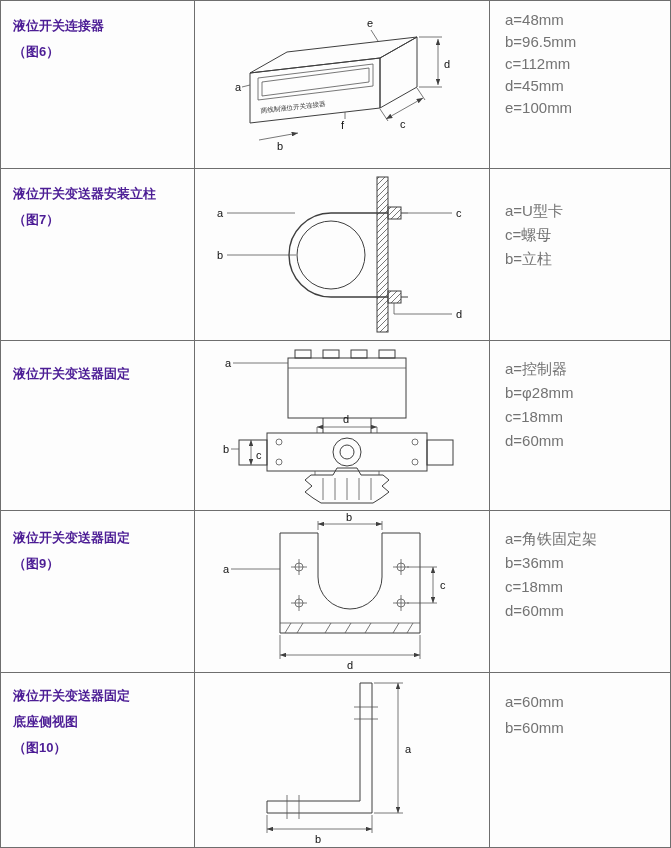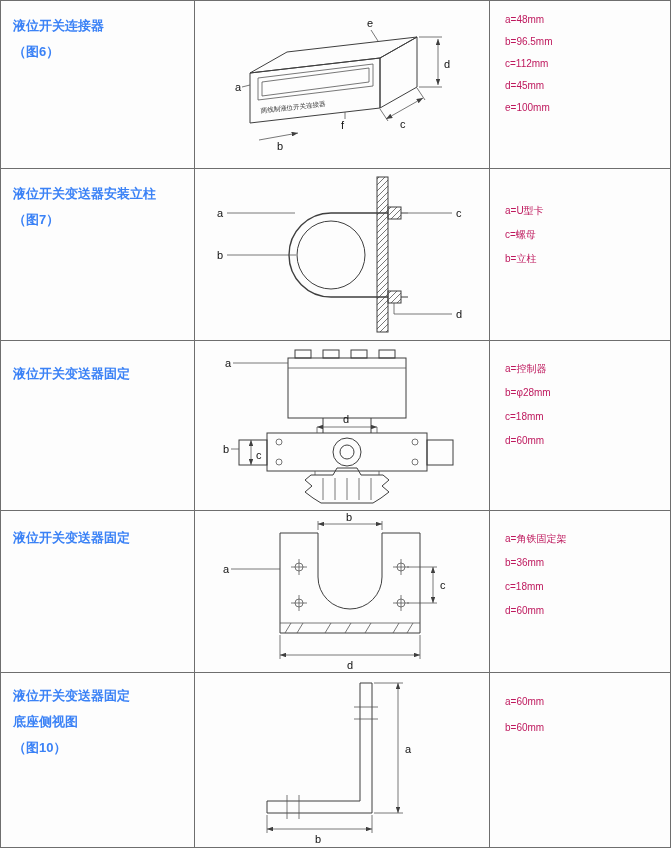--- a/index.html
+++ b/index.html
@@ -15,24 +15,24 @@
     display:grid;
     grid-template-columns:194px 295px 180px;
     border-bottom:1px solid #6e6e6e;
   }
   .trow.last { border-bottom:none; }
   .cell { position:relative; overflow:hidden; }
   .cell.left  { border-right:1px solid #6e6e6e; padding-left:12px; padding-right:6px; }
   .cell.mid   { border-right:1px solid #6e6e6e; }
   .cell.right { padding-left:15px; padding-right:4px; }
   .title-line {
-    font-size:13px; font-weight:bold; color:#3b82f6;
+    font-size:13px; font-weight:bold; color:#4c1d95;
     line-height:26px; white-space:nowrap;
   }
-  .spec { font-size:10px; color:#be185d; white-space:nowrap; }
+  .spec { font-size:15px; color:#737373; white-space:nowrap; }
   svg { display:block; }
   .ln     { stroke:#3f3f3f; stroke-width:1; fill:none; }
   .lnthin { stroke:#555555; stroke-width:0.8; fill:none; }
   .dim { font-family:"Liberation Sans", sans-serif; font-size:11px; fill:#111; }
   .tiny { font-family:"Liberation Sans", sans-serif; font-size:6.5px; fill:#333; }
 </style>
 </head>
 <body>
 
 <div class="page">
@@ -189,20 +189,21 @@
       <div class="spec" style="line-height:24px">a=控制器</div>
       <div class="spec" style="line-height:24px">b=φ28mm</div>
       <div class="spec" style="line-height:24px">c=18mm</div>
       <div class="spec" style="line-height:24px">d=60mm</div>
     </div>
   </div>
 
   <div class="trow" style="height:162px">
     <div class="cell left" style="padding-top:14px">
       <div class="title-line">液位开关变送器固定</div>
+      <div class="title-line">（图9）</div>
     </div>
     <div class="cell mid">
       <svg width="294" height="161" viewBox="0 0 294 161">
         <defs>
           <marker id="ar9" viewBox="0 0 8 6" markerWidth="8" markerHeight="6" refX="8" refY="3" orient="auto-start-reverse">
             <path d="M0,0 L8,3 L0,6 Z" fill="#3f3f3f"></path>
           </marker>
         </defs>
         <g>
           <path class="ln" d="M85,22 L123,22 L123,66 A32,32 0 0 0 187,66 L187,22 L225,22 L225,122 L85,122 Z"></path>

